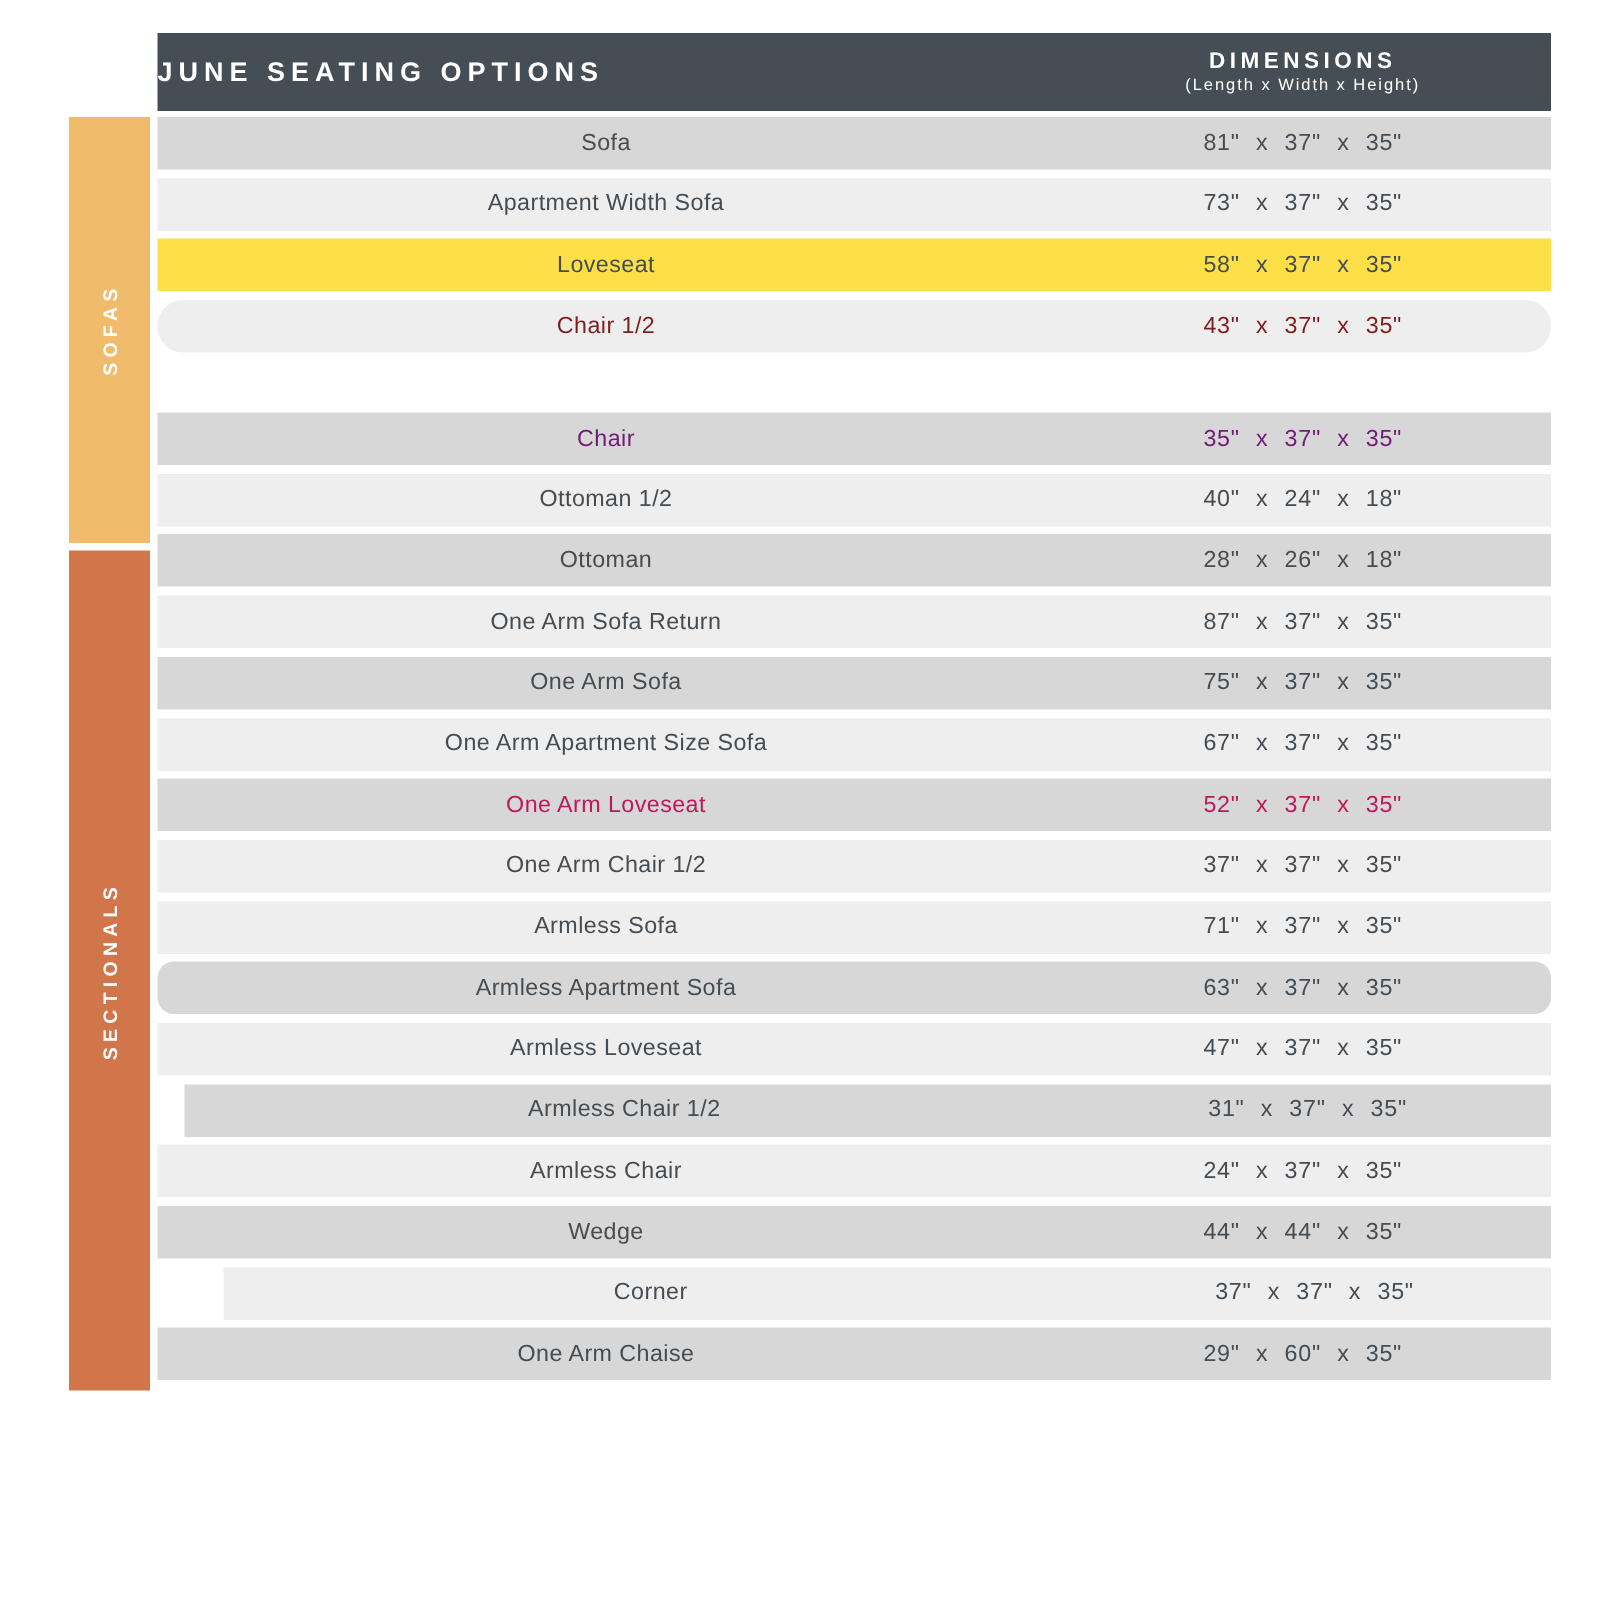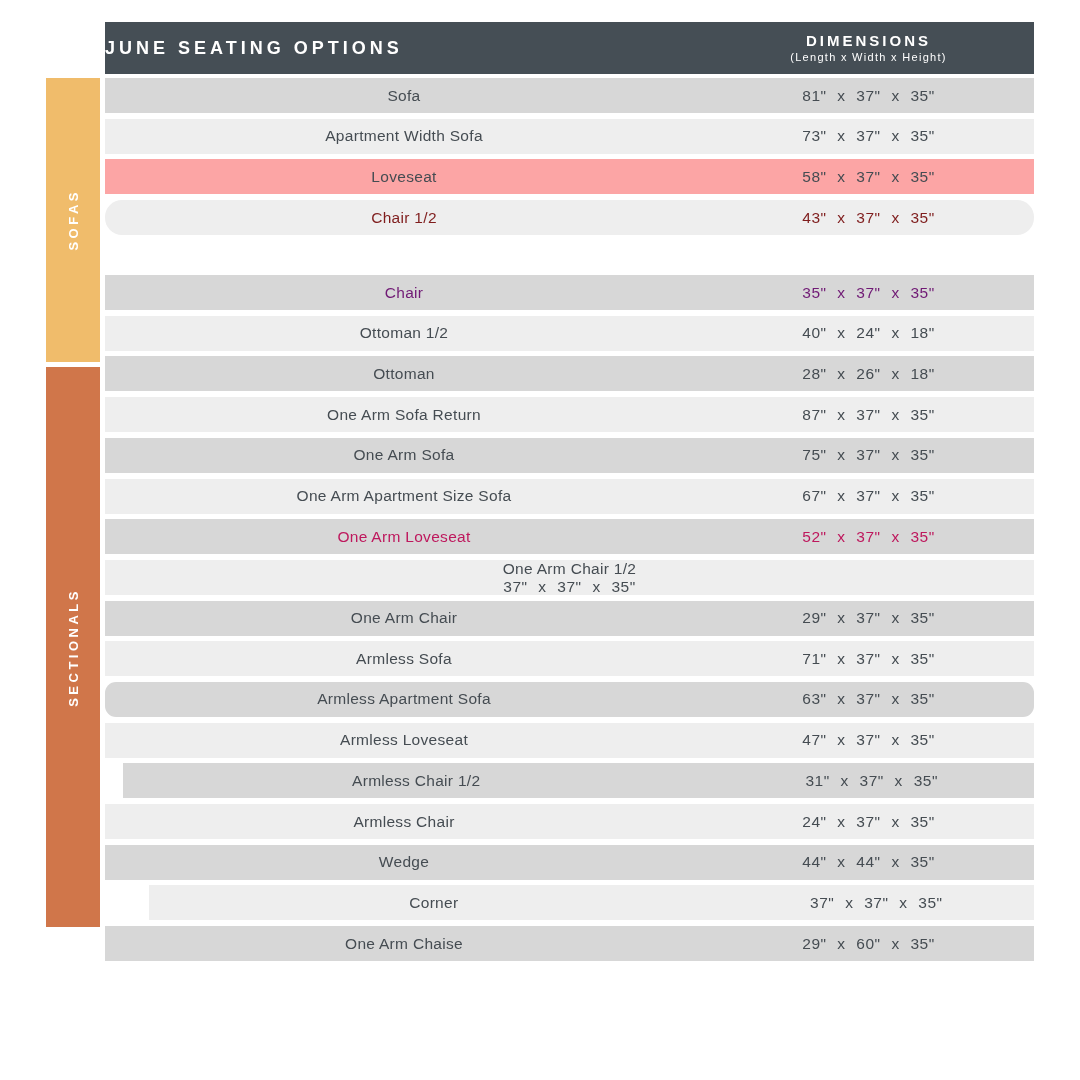--- a/index.html
+++ b/index.html
@@ -118,21 +118,21 @@
 
 <div id="rows">
     <div class="row" style="background: rgb(215, 215, 215); color: rgb(69, 76, 82);">
     <div class="row-name">Sofa</div>
     <div class="row-dims">81" x 37" x 35"</div>
   </div>
     <div class="row" style="background: rgb(238, 238, 238); color: rgb(69, 76, 82);">
     <div class="row-name">Apartment Width Sofa</div>
     <div class="row-dims">73" x 37" x 35"</div>
   </div>
-    <div class="row" style="background: #fca5a5; color: rgb(69, 76, 82);">
+    <div class="row" style="background: #fde047; color: rgb(69, 76, 82);">
     <div class="row-name">Loveseat</div>
     <div class="row-dims">58" x 37" x 35"</div>
   </div>
     <div class="row" style="background: rgb(238, 238, 238); color: #7f1d1d; border-radius: 17px;">
     <div class="row-name">Chair 1/2</div>
     <div class="row-dims">43" x 37" x 35"</div>
   </div>
     <div class="row" style="background: rgb(215, 215, 215); color: #701a75; margin-top: 40px;">
     <div class="row-name">Chair</div>
     <div class="row-dims">35" x 37" x 35"</div>
@@ -154,27 +154,23 @@
     <div class="row-dims">75" x 37" x 35"</div>
   </div>
     <div class="row" style="background: rgb(238, 238, 238); color: rgb(69, 76, 82);">
     <div class="row-name">One Arm Apartment Size Sofa</div>
     <div class="row-dims">67" x 37" x 35"</div>
   </div>
     <div class="row" style="background: rgb(215, 215, 215); color: #be185d;">
     <div class="row-name">One Arm Loveseat</div>
     <div class="row-dims">52" x 37" x 35"</div>
   </div>
-    <div class="row" style="background: rgb(238, 238, 238); color: rgb(69, 76, 82); flex-direction: column;">
+    <div class="row" style="background: rgb(238, 238, 238); color: rgb(69, 76, 82);">
     <div class="row-name">One Arm Chair 1/2</div>
     <div class="row-dims">37" x 37" x 35"</div>
-  </div>
-    <div class="row" style="background: rgb(215, 215, 215); color: rgb(69, 76, 82);">
-    <div class="row-name">One Arm Chair</div>
-    <div class="row-dims">29" x 37" x 35"</div>
   </div>
     <div class="row" style="background: rgb(238, 238, 238); color: rgb(69, 76, 82);">
     <div class="row-name">Armless Sofa</div>
     <div class="row-dims">71" x 37" x 35"</div>
   </div>
     <div class="row" style="background: rgb(215, 215, 215); color: rgb(69, 76, 82); border-radius: 11px;">
     <div class="row-name">Armless Apartment Sofa</div>
     <div class="row-dims">63" x 37" x 35"</div>
   </div>
     <div class="row" style="background: rgb(238, 238, 238); color: rgb(69, 76, 82);">

